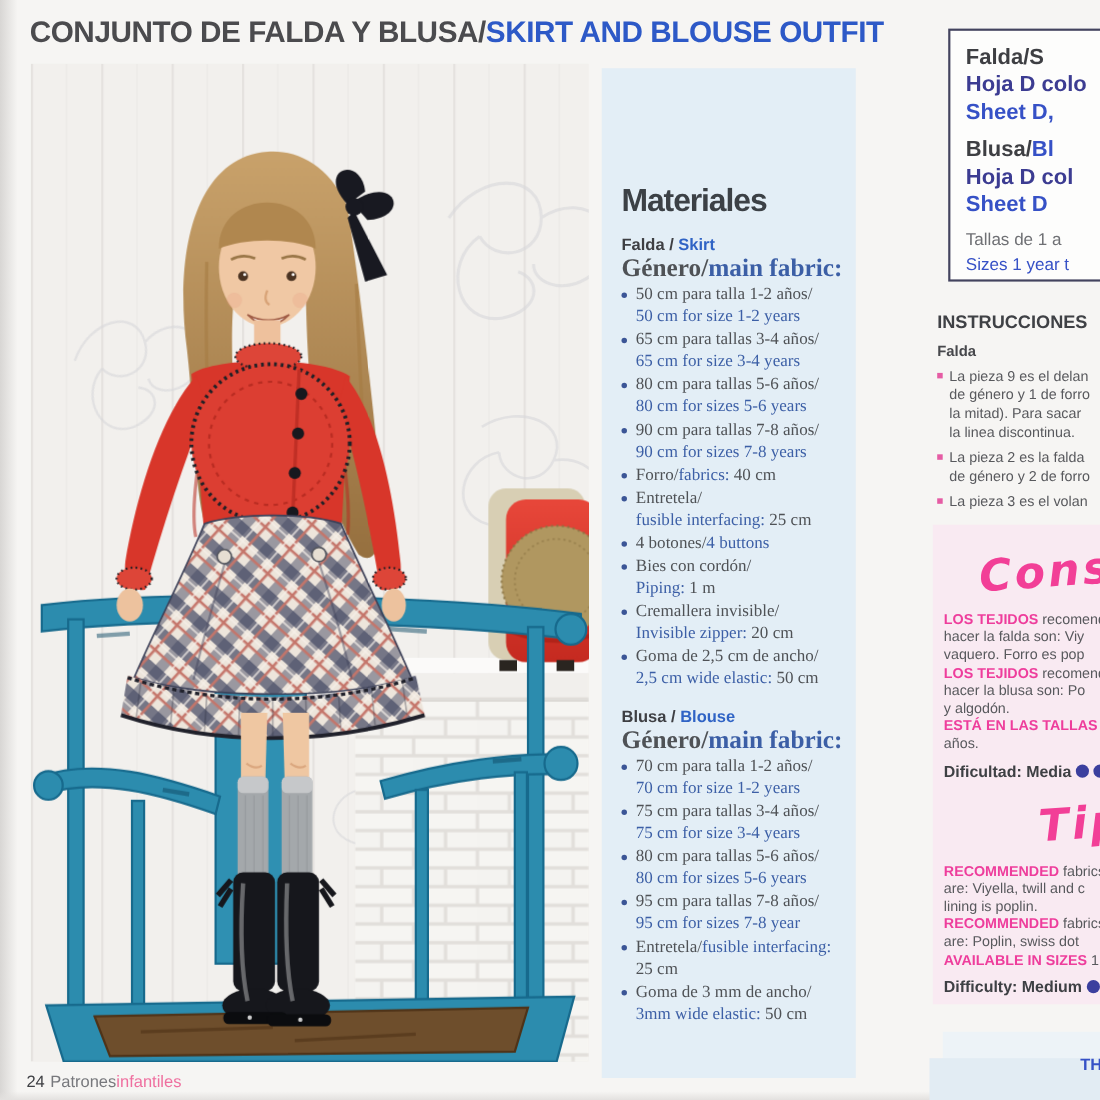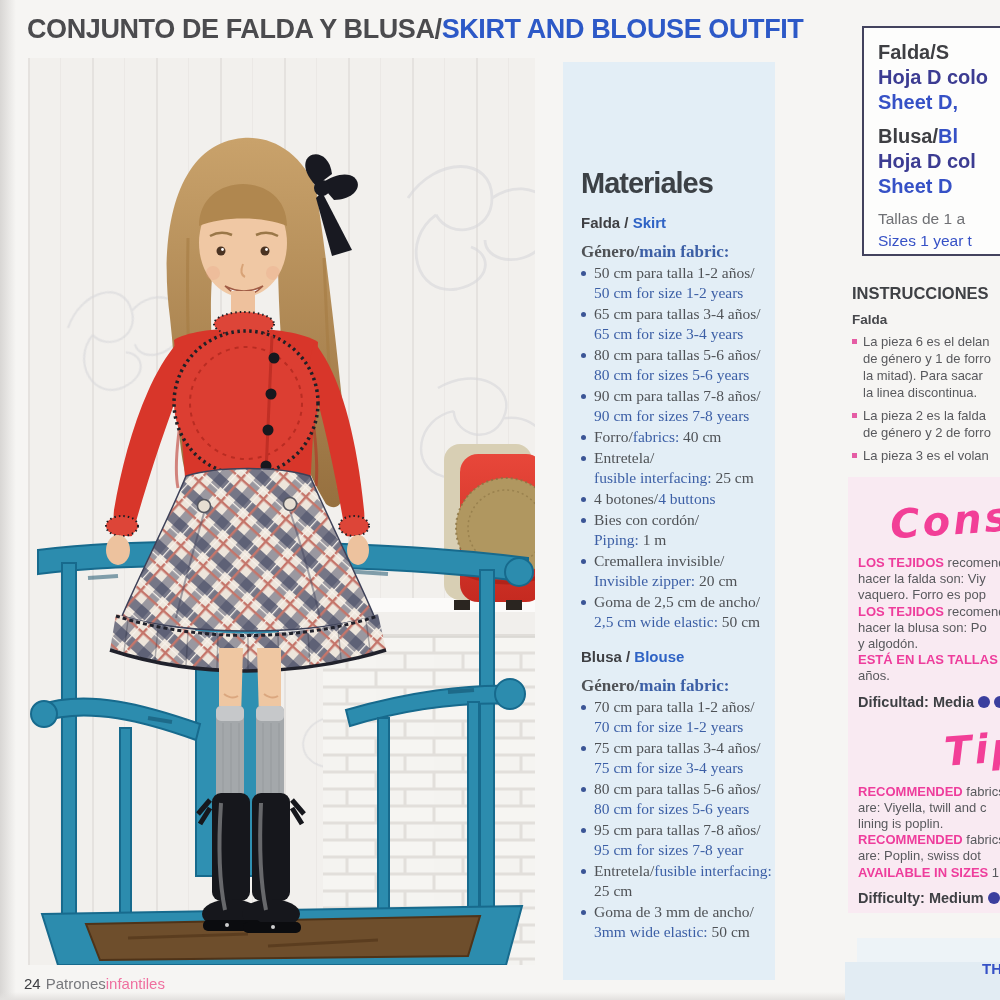--- a/index.html
+++ b/index.html
@@ -12,26 +12,26 @@
 
   
   .title{position:absolute;left:27px;top:14px;font-size:27px;font-weight:bold;
          letter-spacing:-0.4px;color:#4b4b4e;white-space:nowrap;}
   .title .t-en{color:#2d59c7;}
 
   
   .photo{position:absolute;left:28px;top:58px;width:507px;height:907px;background:#f1efec;}
 
   
-  .mat-panel{position:absolute;left:563px;top:62px;width:212px;height:918px;background:#e3eef6;}
+  .mat-panel{position:absolute;left:547px;top:62px;width:231px;height:918px;background:#e3eef6;}
   .mat-inner{padding:106px 10px 0 18px;}
   .mat-h{font-size:29px;line-height:30px;font-weight:bold;letter-spacing:-1px;color:#3c4146;}
   .mat-h.blue{color:#2355b7;}
   .sec-label{margin-top:16px;font-size:15px;font-weight:bold;white-space:nowrap;}
-  .sec-intro{margin-top:11px;font-family:"Liberation Serif",serif;font-size:17px;font-weight:bold;white-space:nowrap;}
+  .sec-intro{font-family:"Liberation Serif",serif;font-size:23px;font-weight:bold;white-space:nowrap;}
   .mi{display:flex;margin-top:1px;font-family:"Liberation Serif",serif;font-size:15.5px;line-height:20px;}
   .mi .dot{flex:0 0 auto;width:5px;height:5px;border-radius:50%;background:#3b5596;margin:8px 8px 0 0;}
   .mi-line{white-space:nowrap;}
 
   
   .c-dark{color:#3e3f43;} .c-navy{color:#3c3c92;} .c-blue{color:#3651c6;} .c-gray{color:#6f7074;}
   .c-es{color:#4f5256;} .c-en{color:#3c5fa6;}
   .c-skirt{color:#2f63c5;}
   .c-pink{color:#ee3d9c;font-weight:bold;}
   .c-g{color:#58595d;}
@@ -401,21 +401,21 @@
       </div>
   </div>
 
   <div class="instructions">
     <div class="ins-h">INSTRUCCIONES</div>
     <div class="ins-sub">Falda</div>
     <div>
         <div class="ins-item">
           <span class="ins-dot"></span>
           <div>
-            <div class="ins-line">La pieza 6 es el delan</div>
+            <div class="ins-line">La pieza 9 es el delan</div>
             <div class="ins-line">de género y 1 de forro</div>
             <div class="ins-line">la mitad). Para sacar</div>
             <div class="ins-line">la linea discontinua.</div>
           </div>
         </div>
         <div class="ins-item">
           <span class="ins-dot"></span>
           <div>
             <div class="ins-line">La pieza 2 es la falda</div>
             <div class="ins-line">de género y 2 de forro</div>

